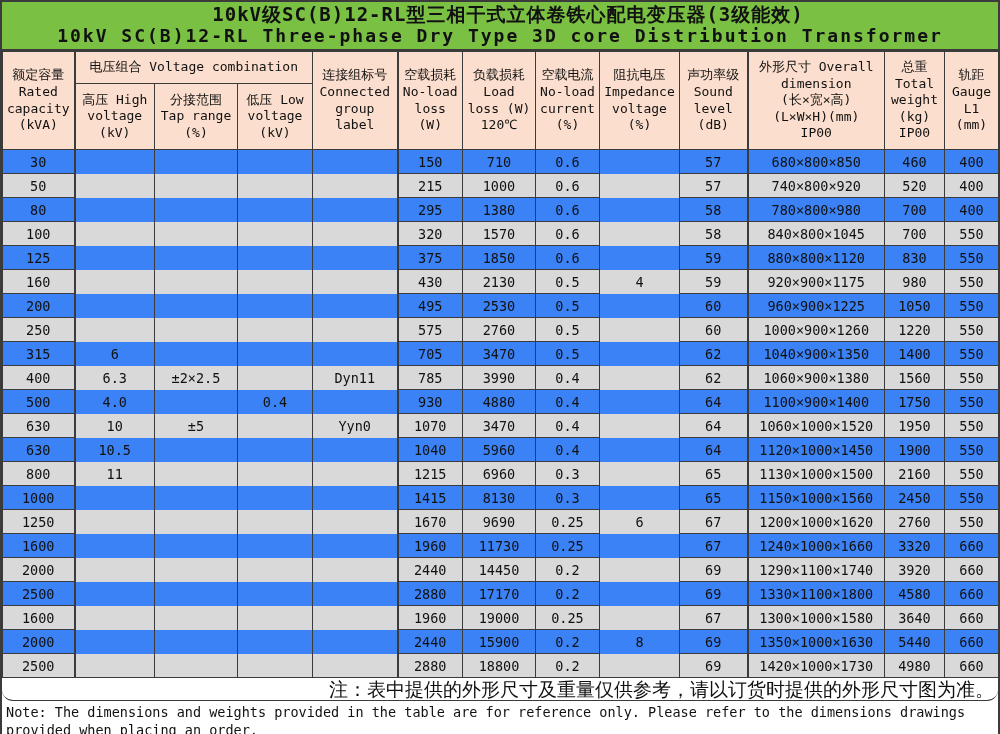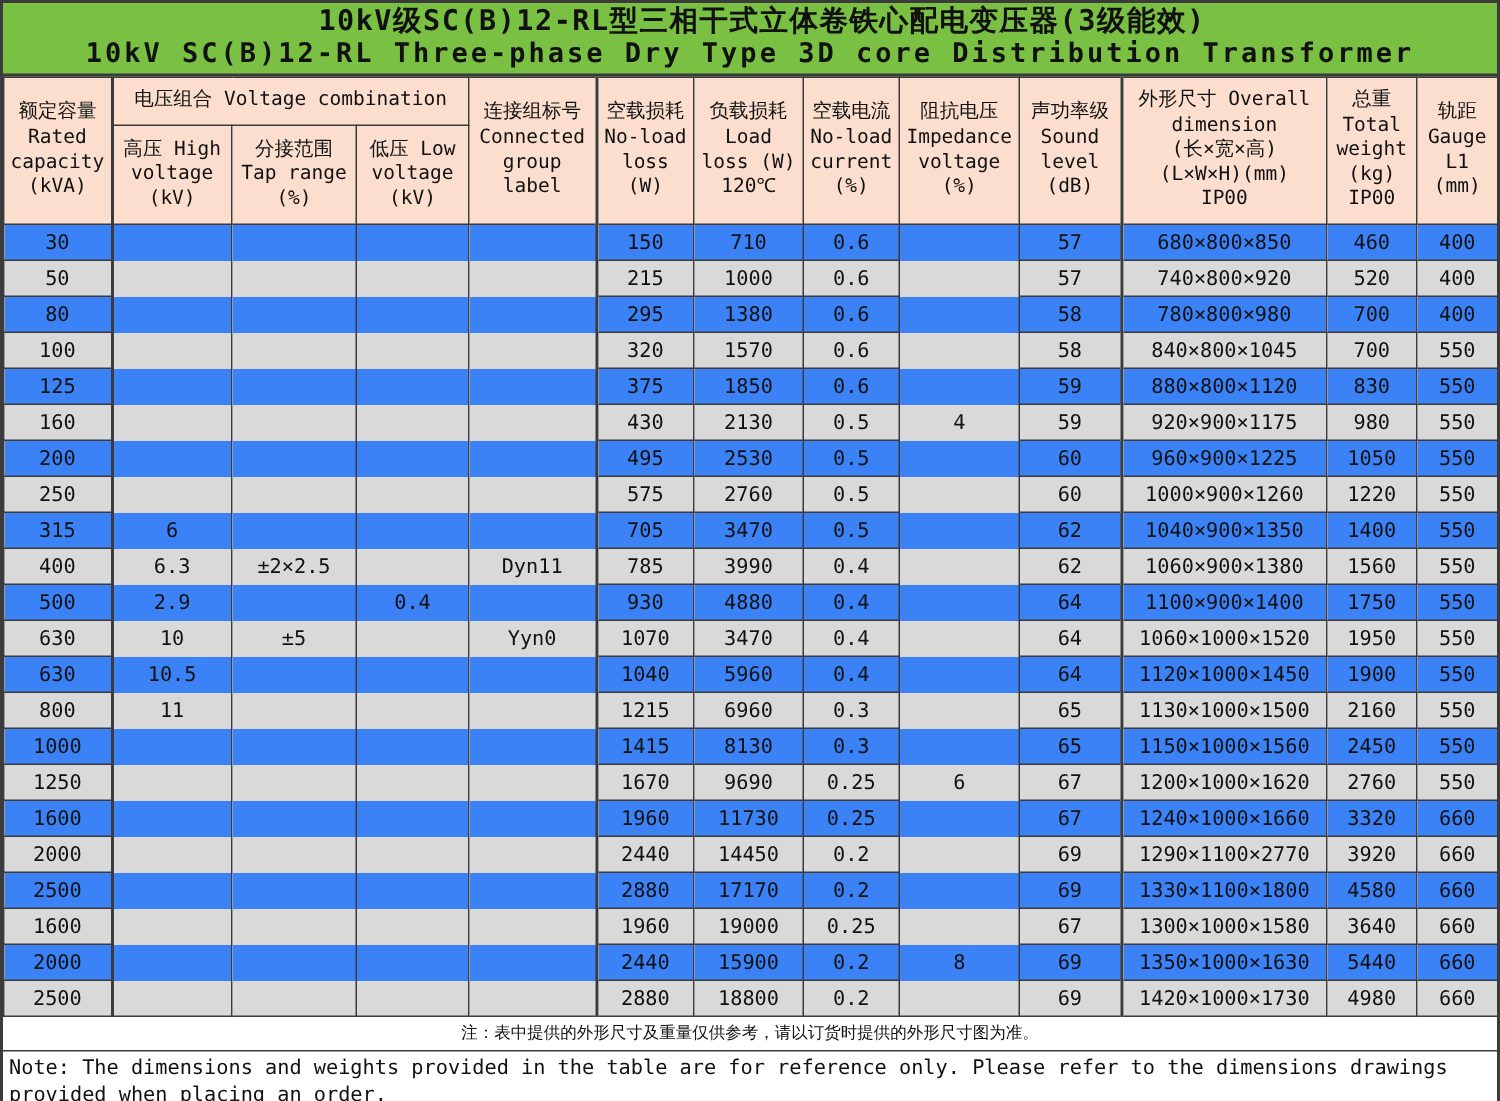--- a/index.html
+++ b/index.html
@@ -64,25 +64,26 @@
   tbody tr{background:#3b82f6;}
   tbody tr:nth-child(even){background:var(--stripe);}
   
   td.nb{border-top:none;border-bottom:none;}
   tbody tr:last-child td{border-bottom:1px solid var(--border);}
   
   .thick-r{border-right-width:2px;margin-top:10px;}
   .thick-l{border-left-width:2px;}
   
   .note-cn{
-    font-size:11px;
+    font-size:19px;
     line-height:20px;
     padding:1px 4px;
     border-bottom:1px solid var(--border);
-    text-align:center;
+    text-align:right;
+    border-radius:11px;
   }
   .note-en{
     font-size:13.5px;
     line-height:18px;
     padding:2px 4px 1px 4px;
     text-align:left;
   }
 </style>
 </head>
 <body>
@@ -313,21 +314,21 @@
           <td>3990</td>
           <td>0.4</td>
           <td class="nb"></td>
           <td>62</td>
           <td class="thick-l">1060×900×1380</td>
           <td>1560</td>
           <td>550</td>
         </tr>
         <tr>
           <td class="thick-r">500</td>
-          <td class="nb">2.9</td>
+          <td class="nb">4.0</td>
           <td class="nb"></td>
           <td class="nb">0.4</td>
           <td class="nb"></td>
           <td class="thick-l">930</td>
           <td>4880</td>
           <td>0.4</td>
           <td class="nb"></td>
           <td>64</td>
           <td class="thick-l">1100×900×1400</td>
           <td>1750</td>
@@ -427,21 +428,21 @@
           <td class="thick-r">2000</td>
           <td class="nb"></td>
           <td class="nb"></td>
           <td class="nb"></td>
           <td class="nb"></td>
           <td class="thick-l">2440</td>
           <td>14450</td>
           <td>0.2</td>
           <td class="nb"></td>
           <td>69</td>
-          <td class="thick-l">1290×1100×2770</td>
+          <td class="thick-l">1290×1100×1740</td>
           <td>3920</td>
           <td>660</td>
         </tr>
         <tr>
           <td class="thick-r">2500</td>
           <td class="nb"></td>
           <td class="nb"></td>
           <td class="nb"></td>
           <td class="nb"></td>
           <td class="thick-l">2880</td>

